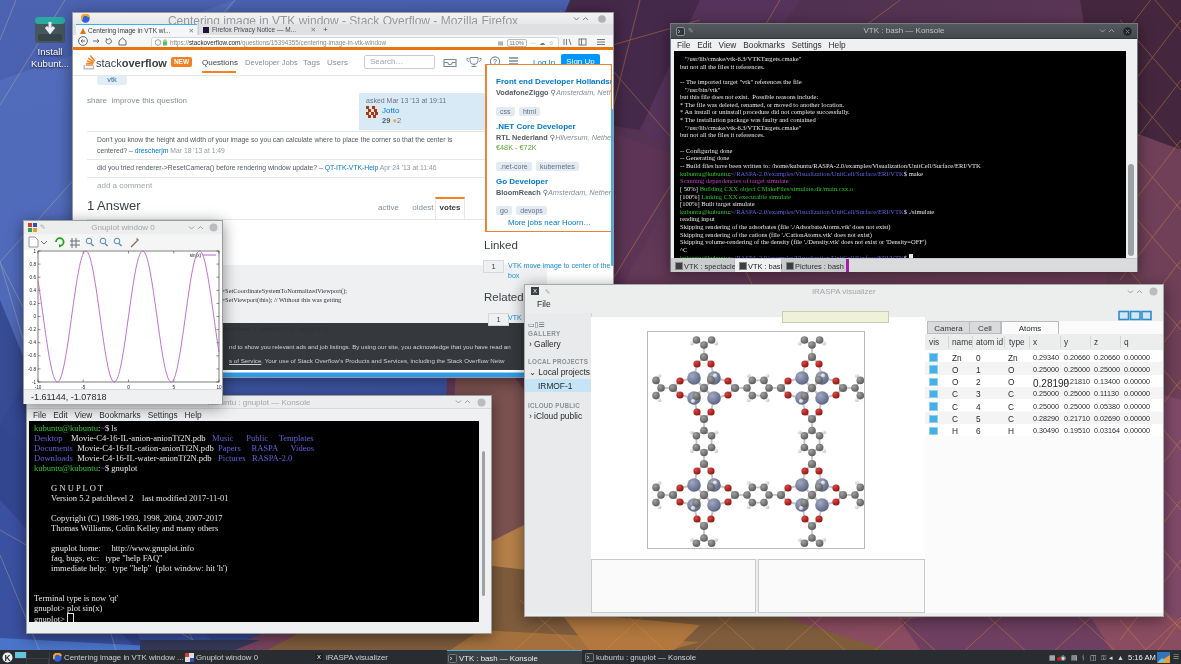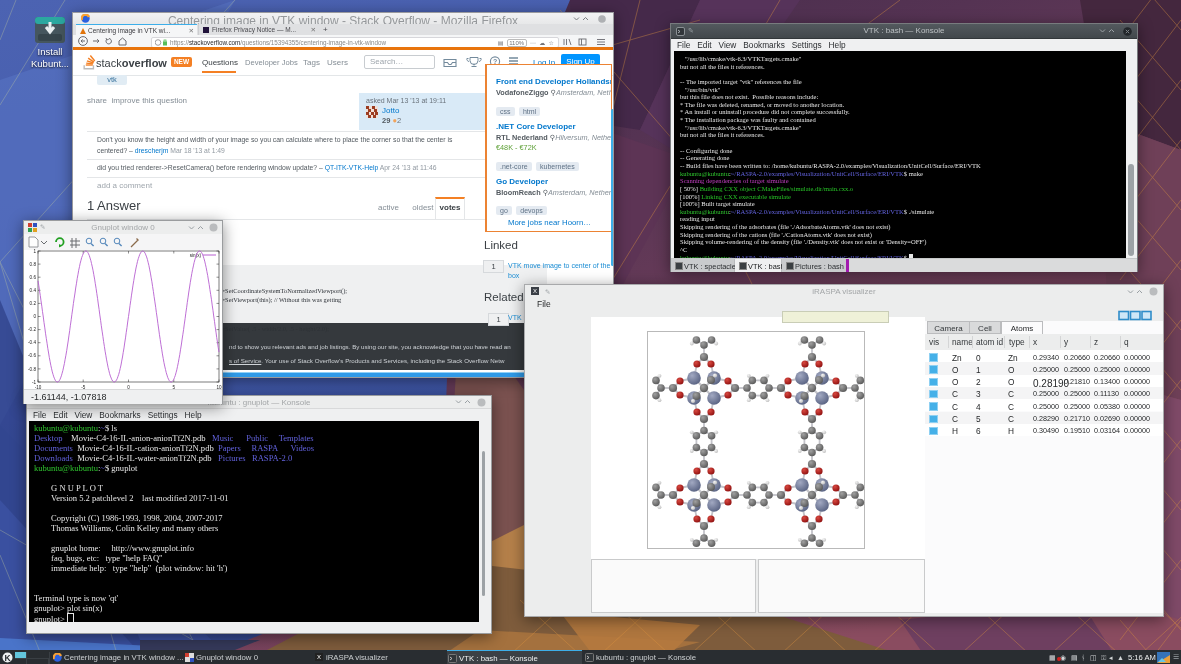--- a/index.html
+++ b/index.html
@@ -320,20 +320,32 @@
         <circle cx="4.5" cy="4.5" r="4" fill="#babcbe"></circle>
       </svg>
 </div>
 <div class="a" style="left:12px;top:14px;font-size:8.5px;color:#26282a">File</div>
 <div class="a" style="left:257px;top:26px;width:105px;height:10px;background:#eff1d8;border:1px solid #c9cdb6;z-index:6"></div>
 <svg class="a" style="right:11px;top:25px;z-index:6" width="34" height="11">
       <rect x="1" y="1.5" width="9.5" height="8" fill="#cfe7f7" stroke="#2f8cc9" stroke-width="1.6"></rect>
       <rect x="12.5" y="1.5" width="9.5" height="8" fill="#cfe7f7" stroke="#2f8cc9" stroke-width="1.6"></rect>
       <rect x="24" y="1.5" width="9" height="8" fill="#cfe7f7" stroke="#2f8cc9" stroke-width="1.6"></rect>
     </svg>
+<div class="a" style="left:0;top:28px;width:66px;height:300px;background:#e9eaeb;border-right:1px solid #d2d3d4">
+<div class="a" style="left:3px;top:8px;font-size:7px;color:#5a5f63">▭▯☰</div>
+<div class="a" style="left:3px;top:17px;font-size:6.3px;font-weight:bold;color:#8a9095;letter-spacing:0.4px">GALLERY</div>
+<div class="a" style="left:4px;top:26px;font-size:8.4px;color:#26282a">› Gallery</div>
+<div class="a" style="left:3px;top:45px;font-size:6.3px;font-weight:bold;color:#8a9095;letter-spacing:0.2px">LOCAL PROJECTS</div>
+<div class="a" style="left:4px;top:54px;font-size:8.4px;color:#26282a;white-space:nowrap">⌄ Local projects</div>
+<div class="a" style="left:0;top:66px;width:66px;height:13px;background:#c5e5f6">
+        <span style="position:absolute;left:13px;top:1.5px;font-size:8.4px;color:#26282a">IRMOF-1</span>
+      </div>
+<div class="a" style="left:3px;top:89px;font-size:6.3px;font-weight:bold;color:#8a9095;letter-spacing:0.2px">ICLOUD PUBLIC</div>
+<div class="a" style="left:4px;top:98px;font-size:8.4px;color:#26282a;white-space:nowrap">› iCloud public</div>
+</div>
     <div class="a" style="left:66px;top:32px;width:334px;height:242px;background:#fff"></div>
     <svg class="a" style="left:66px;top:28px" width="334" height="246">
       <defs>
         <radialGradient id="gzn" cx="0.36" cy="0.32" r="0.75">
           <stop offset="0" stop-color="#a2a9c2"></stop>
           <stop offset="1" stop-color="#566080"></stop>
         </radialGradient>
         <radialGradient id="gc" cx="0.36" cy="0.32" r="0.75">
           <stop offset="0" stop-color="#a0a0a0"></stop>
           <stop offset="1" stop-color="#565656"></stop>
@@ -680,21 +692,21 @@
       <circle cx="269.3" cy="189.6" r="3.8" fill="url(#gc)"></circle>
       <circle cx="265.8" cy="169.8" r="1.9" fill="url(#gh)"></circle>
       <circle cx="265.8" cy="194.2" r="1.9" fill="url(#gh)"></circle>
     </svg>
     <div class="a" style="left:66px;top:274px;width:165px;height:54px;background:#fafafa;border:1px solid #c9cacb;box-sizing:border-box"></div>
     <div class="a" style="left:233px;top:274px;width:167px;height:54px;background:#fafafa;border:1px solid #c9cacb;box-sizing:border-box"></div>
     <div class="a" style="left:400px;top:28px;width:238px;height:300px;background:#fbfbfc">
       <div class="a" style="left:0;top:0;width:238px;height:8px;background:#eceded"></div>
 <div class="a" style="left:2px;top:8px;width:43px;height:13px;background:#d9dadb;border:1px solid #bbbcbe;font-size:8px;color:#33373a;text-align:center;line-height:13px;box-sizing:border-box">Camera</div>
 <div class="a" style="left:45px;top:8px;width:31px;height:13px;background:#d9dadb;border:1px solid #bbbcbe;border-left:none;font-size:8px;color:#33373a;text-align:center;line-height:13px;box-sizing:border-box">Cell</div>
-<div class="a" style="left:76px;top:8px;width:42px;height:13px;background:#fbfbfc;border:1px solid #bbbcbe;border-bottom:none;font-size:8px;color:#26282a;text-align:center;line-height:13px;box-sizing:border-box">Atoms</div>
+<div class="a" style="left:76px;top:8px;width:58px;height:13px;background:#fbfbfc;border:1px solid #bbbcbe;border-bottom:none;font-size:8px;color:#26282a;text-align:center;line-height:13px;box-sizing:border-box">Atoms</div>
 <div class="a" style="left:0;top:21px;width:238px;height:16px;background:#eceded;border-bottom:1px solid #c6c7c8">
         <span style="position:absolute;left:4px;top:3px;font-size:8.3px;color:#33373a">vis</span>
         <span style="position:absolute;left:27px;top:3px;font-size:8.3px;color:#33373a">name</span>
         <span style="position:absolute;left:51px;top:3px;font-size:8.3px;color:#33373a">atom id.</span>
         <span style="position:absolute;left:84px;top:3px;font-size:8.3px;color:#33373a">type</span>
         <span style="position:absolute;left:108px;top:3px;font-size:8.3px;color:#33373a">x</span>
         <span style="position:absolute;left:139px;top:3px;font-size:8.3px;color:#33373a">y</span>
         <span style="position:absolute;left:169px;top:3px;font-size:8.3px;color:#33373a">z</span>
         <span style="position:absolute;left:199px;top:3px;font-size:8.3px;color:#33373a">q</span>
         <span style="position:absolute;left:23px;top:2px;width:1px;height:12px;background:#d4d5d6"></span>

